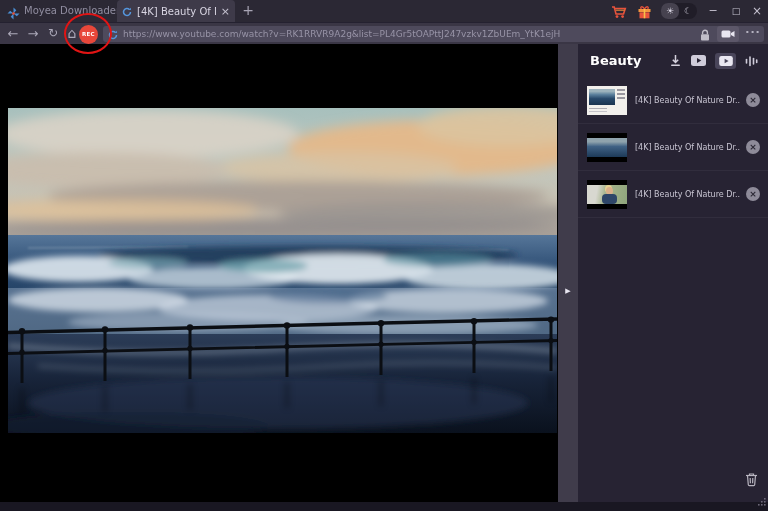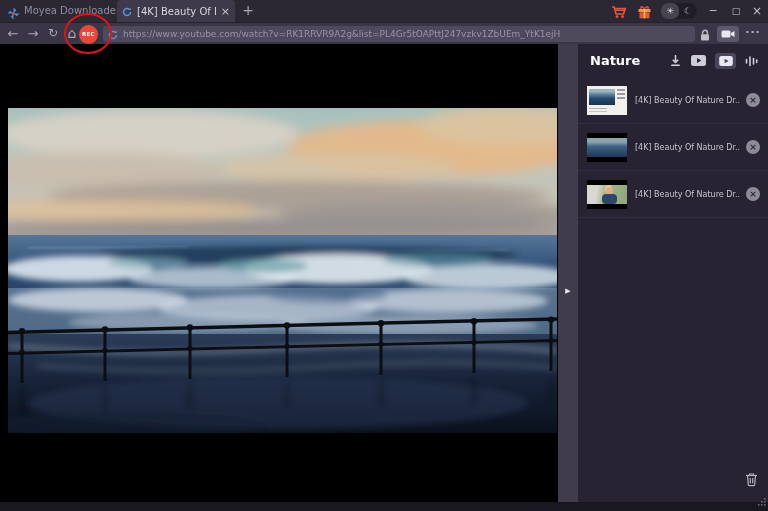--- a/index.html
+++ b/index.html
@@ -32,21 +32,21 @@
   
   .navbar { position:absolute; left:0; top:22px; width:768px; height:22px; background:#3a3645;
             border-top:1px solid #242130; }
   .nav-btn { position:absolute; top:0; height:21px; line-height:21px; width:18px; text-align:center;
              color:#aba8b8; font-size:13px; }
   .rec-btn { position:absolute; left:79px; top:2px; width:19px; height:19px; border-radius:50%;
              background:#e8473a; color:#fff; font-size:5.5px; font-weight:bold; text-align:center;
              line-height:19px; letter-spacing:.3px; }
   .rec-annotation { position:absolute; left:64px; top:13px; width:48px; height:41px;
                     border:2.5px solid #e01414; border-radius:50%; z-index:40; pointer-events:none; }
-  .urlbar { position:absolute; left:103px; top:3px; width:592px; height:16px; background:#4e4a5c;
+  .urlbar { position:absolute; left:103px; top:3px; width:661px; height:16px; background:#4e4a5c;
             border-radius:3px; display:flex; align-items:center; padding:0 5px; gap:5px; }
   .url-text { font-size:9px; color:#9793a6; white-space:nowrap; overflow:hidden; }
   .lock-wrap { position:absolute; left:700px; top:4px; }
   .cam-box { position:absolute; left:717px; top:3px; width:22px; height:16px; background:#5c5769;
              border-radius:3px; display:flex; align-items:center; justify-content:center; }
   .dots { position:absolute; left:742px; top:0; width:22px; height:21px; line-height:19px;
           text-align:center; color:#b5b2c0; font-size:11px; font-weight:bold; letter-spacing:1px; }
 
   
   .main { position:absolute; left:0; top:44px; width:578px; height:458px; background:#000; }
@@ -300,21 +300,21 @@
       </svg>
 
     </div>
     <div class="expander">
       <span class="expander-arrow">▶</span>
     </div>
   </div>
 
   <aside class="sidebar">
     <div class="lib-header">
-      <span class="lib-title">Nature</span>
+      <span class="lib-title">Beauty</span>
       <span class="lib-icon">
         <svg width="13" height="13" viewBox="0 0 13 13">
             <path d="M6.5 1v7M3.8 5.8 6.5 8.5l2.7-2.7" stroke="#d5d2de" stroke-width="1.5" fill="none"></path>
             <rect x="2" y="10.4" width="9" height="1.6" rx=".8" fill="#d5d2de"></rect>
           </svg>
       </span>
       <span class="lib-icon">
         <svg width="15" height="11" viewBox="0 0 15 11">
             <rect width="15" height="11" rx="2.5" fill="#cfccda"></rect>
             <path d="M6 3.1 10.3 5.5 6 7.9z" fill="#272333"></path>

